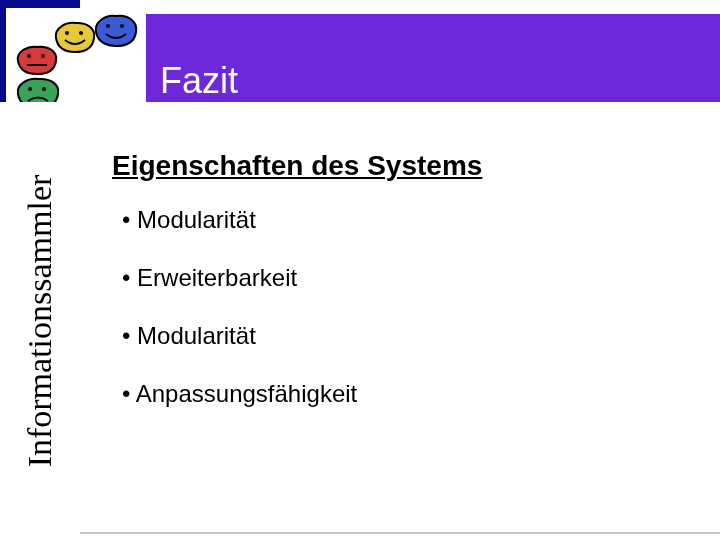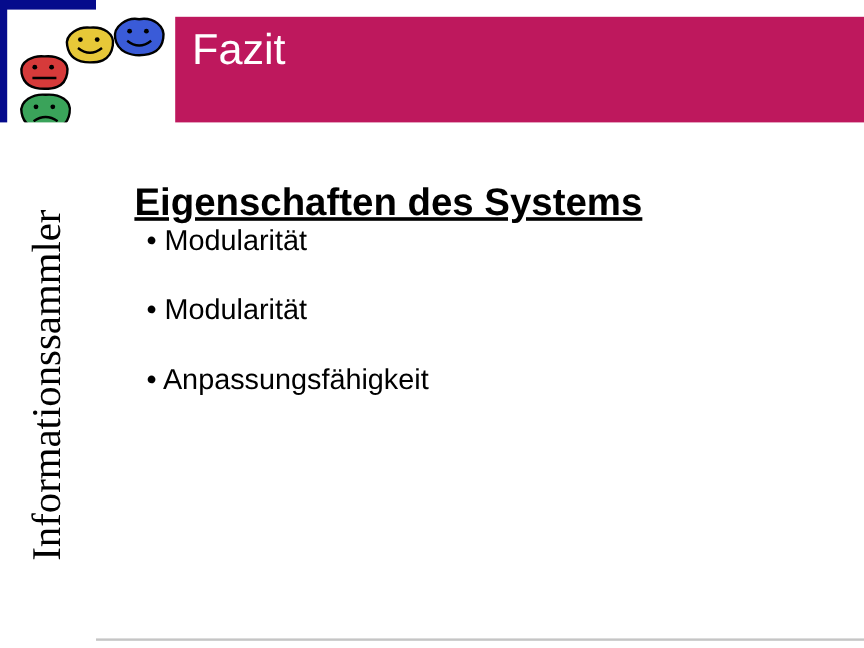--- a/index.html
+++ b/index.html
@@ -14,23 +14,23 @@
   .sidebar {
     position: absolute;
     left: 0; top: 0;
     width: 80px; height: 540px;
     background: #050b8c;
   }
   .header {
     position: absolute;
     left: 80px; top: 14px;
     width: 640px; height: 88px;
-    background: #be185d;
+    background: #6d28d9;
     display: flex;
-    align-items: flex-start;
+    align-items: flex-end;
   }
   .header-title {
     color: #fff;
     font-family: Verdana, Geneva, sans-serif;
     font-size: 36px;
     font-weight: 400;
     padding-left: 80px;
     padding-top: 6px;
   }
   
@@ -75,24 +75,25 @@
     font-size: 34px;
     color: #000;
   }
   .content {
     position: absolute;
     left: 112px; top: 150px;
     width: 580px;
   }
   .subtitle {
     font-family: Verdana, Geneva, sans-serif;
-    font-size: 32px;
+    font-size: 28px;
     font-weight: 700;
     text-decoration: underline;
     color: #000;
+    margin-bottom: 24px;
   }
   .bullets {
     list-style: none;
     font-family: Verdana, Geneva, sans-serif;
     font-size: 24px;
     color: #000;
     padding-left: 10px;
   }
   .bullets li {
     margin-bottom: 30px;
@@ -145,18 +146,19 @@
 </div>
 
 <div class="vlabel-box">
   <div class="vlabel">Informationssammler</div>
 </div>
 
 <div class="content">
   <div class="subtitle">Eigenschaften des Systems</div>
   <ul class="bullets">
     <li>Modularität</li>
+    <li>Erweiterbarkeit</li>
     <li>Modularität</li>
     <li>Anpassungsfähigkeit</li>
   </ul>
 </div>
 
 <div class="footer-line"></div>
 
 </body></html>

